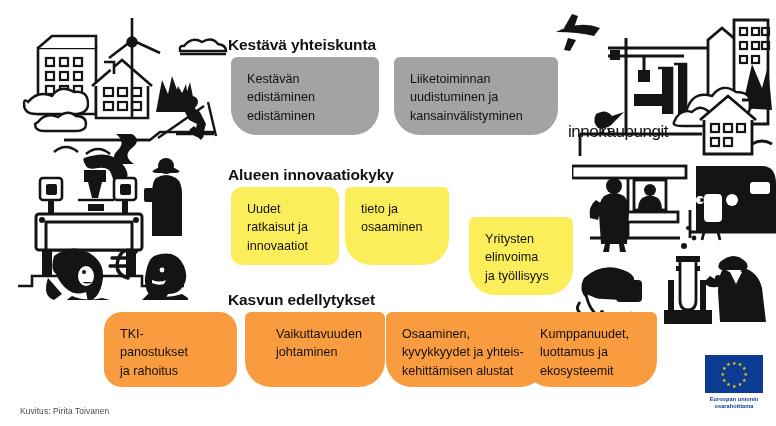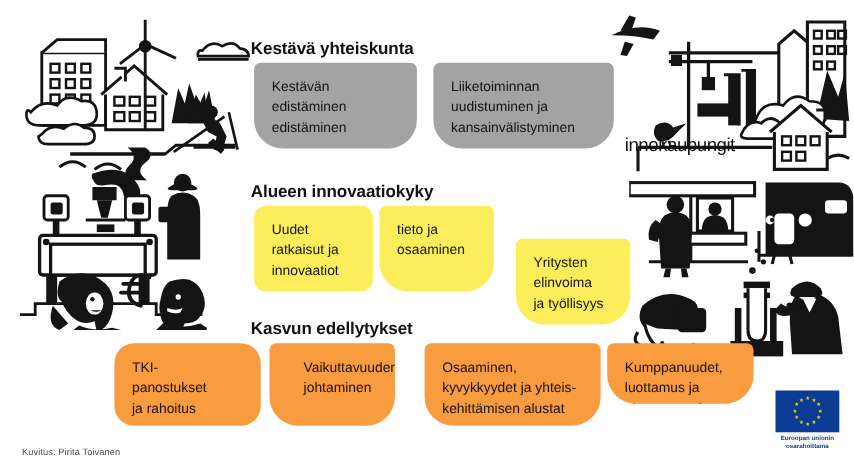--- a/index.html
+++ b/index.html
@@ -414,32 +414,32 @@
   </div>
 
   <div class="section-title" style="left:228px;top:291px;width:336px;">Kasvun edellytykset</div>
 
   <div class="card card-orange" style="left:104px;top:312px;width:133px;height:75px;border-radius:18px;">
     <span>TKI-</span>
     <span>panostukset</span>
     <span>ja rahoitus</span>
   </div>
 
-  <div class="card card-orange" style="left:245px;top:312px;width:114px;height:75px;padding-left:31px;">
+  <div class="card card-orange" style="left:245px;top:312px;width:140px;height:75px;padding-left:31px;">
     <span>Vaikuttavuuden</span>
     <span>johtaminen</span>
   </div>
 
   <div class="card card-orange" style="left:386px;top:312px;width:160px;height:75px;">
     <span>Osaaminen,</span>
     <span>kyvykkyydet ja yhteis-</span>
     <span>kehittämisen alustat</span>
   </div>
 
-  <div class="card card-orange" style="left:552px;top:312px;width:133px;height:55px;">
+  <div class="card card-orange" style="left:524px;top:312px;width:133px;height:75px;">
     <span>Kumppanuudet,</span>
     <span>luottamus ja</span>
     <span>ekosysteemit</span>
   </div>
 
   <div class="logo-text">innokaupungit</div>
 
   <div class="credit">Kuvitus: Pirita Toivanen</div>
 
   <div class="eu-block">

